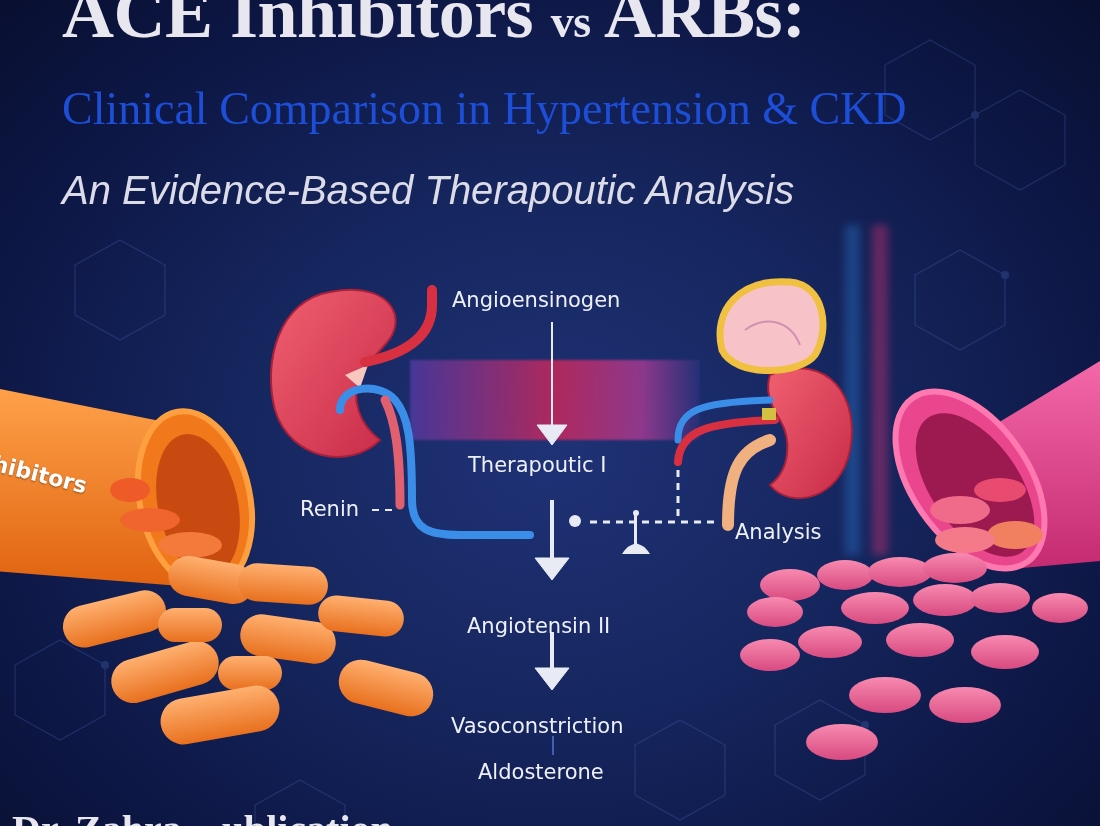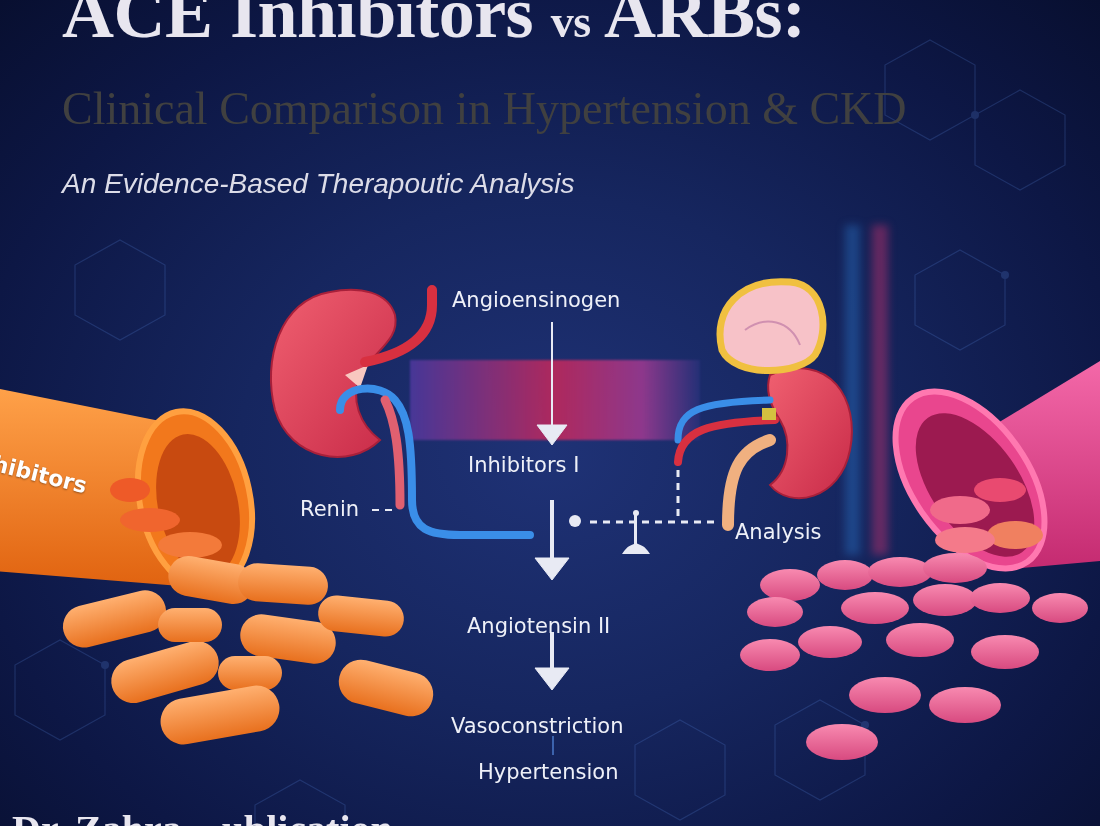--- a/index.html
+++ b/index.html
@@ -12,26 +12,26 @@
   .title {
     position: absolute; left: 62px; top: -28px; margin: 0;
     font-family: "Liberation Serif", "DejaVu Serif", serif;
     font-size: 72px; font-weight: 700; color: #e8e6ef; letter-spacing: -0.5px;
     white-space: nowrap;
   }
   .title .vs { font-size: 46px; }
   .subtitle {
     position: absolute; left: 62px; top: 82px; margin: 0;
     font-family: "Liberation Serif", "DejaVu Serif", serif;
-    font-size: 46px; color: #404040; font-weight: 400; white-space: nowrap;
+    font-size: 46px; color: #1d4ed8; font-weight: 400; white-space: nowrap;
   }
   .tagline {
     position: absolute; left: 62px; top: 168px; margin: 0;
     font-family: "Liberation Sans", sans-serif; font-style: italic;
-    font-size: 28px; color: #dcdce8; font-weight: 400; white-space: nowrap; text-align: center;
+    font-size: 40px; color: #dcdce8; font-weight: 400; white-space: nowrap; text-align: center;
   }
   .footer {
     position: absolute; left: 12px; top: 806px;
     font-family: "Liberation Serif", "DejaVu Serif", serif;
     font-size: 40px; font-weight: 700; color: #e8e6ef; white-space: nowrap;
   }
   .label {
     position: absolute; color: #eef0f8; font-family: "DejaVu Sans", sans-serif;
     font-size: 21px; white-space: nowrap;
   }
@@ -199,20 +199,20 @@
     <ellipse cx="1005" cy="652" rx="34" ry="17"></ellipse>
     <ellipse cx="885" cy="695" rx="36" ry="18"></ellipse>
     <ellipse cx="965" cy="705" rx="36" ry="18"></ellipse>
     <ellipse cx="842" cy="742" rx="36" ry="18"></ellipse>
   </g>
 </svg>
 
 <div class="bottle-label">hibitors</div>
 
 <div class="label" style="left:452px; top:288px;text-align:right;">Angioensinogen</div>
-<div class="label" style="left:468px; top:453px;">Inhibitors I</div>
+<div class="label" style="left:468px; top:453px;">Therapoutic I</div>
 <div class="label" style="left:467px; top:590px;margin-top:24px;">Angiotensin II</div>
 <div class="label" style="left:451px; top:714px;">Vasoconstriction</div>
-<div class="label" style="left:478px; top:760px;">Hypertension</div>
+<div class="label" style="left:478px; top:760px;">Aldosterone</div>
 <div class="label" style="left:300px; top:497px;text-align:center;">Renin</div>
 <div class="label" style="left:735px; top:520px;">Analysis</div>
 
 <div class="footer">Dr. Zahra ...ublication ...</div>
 
 </body></html>

